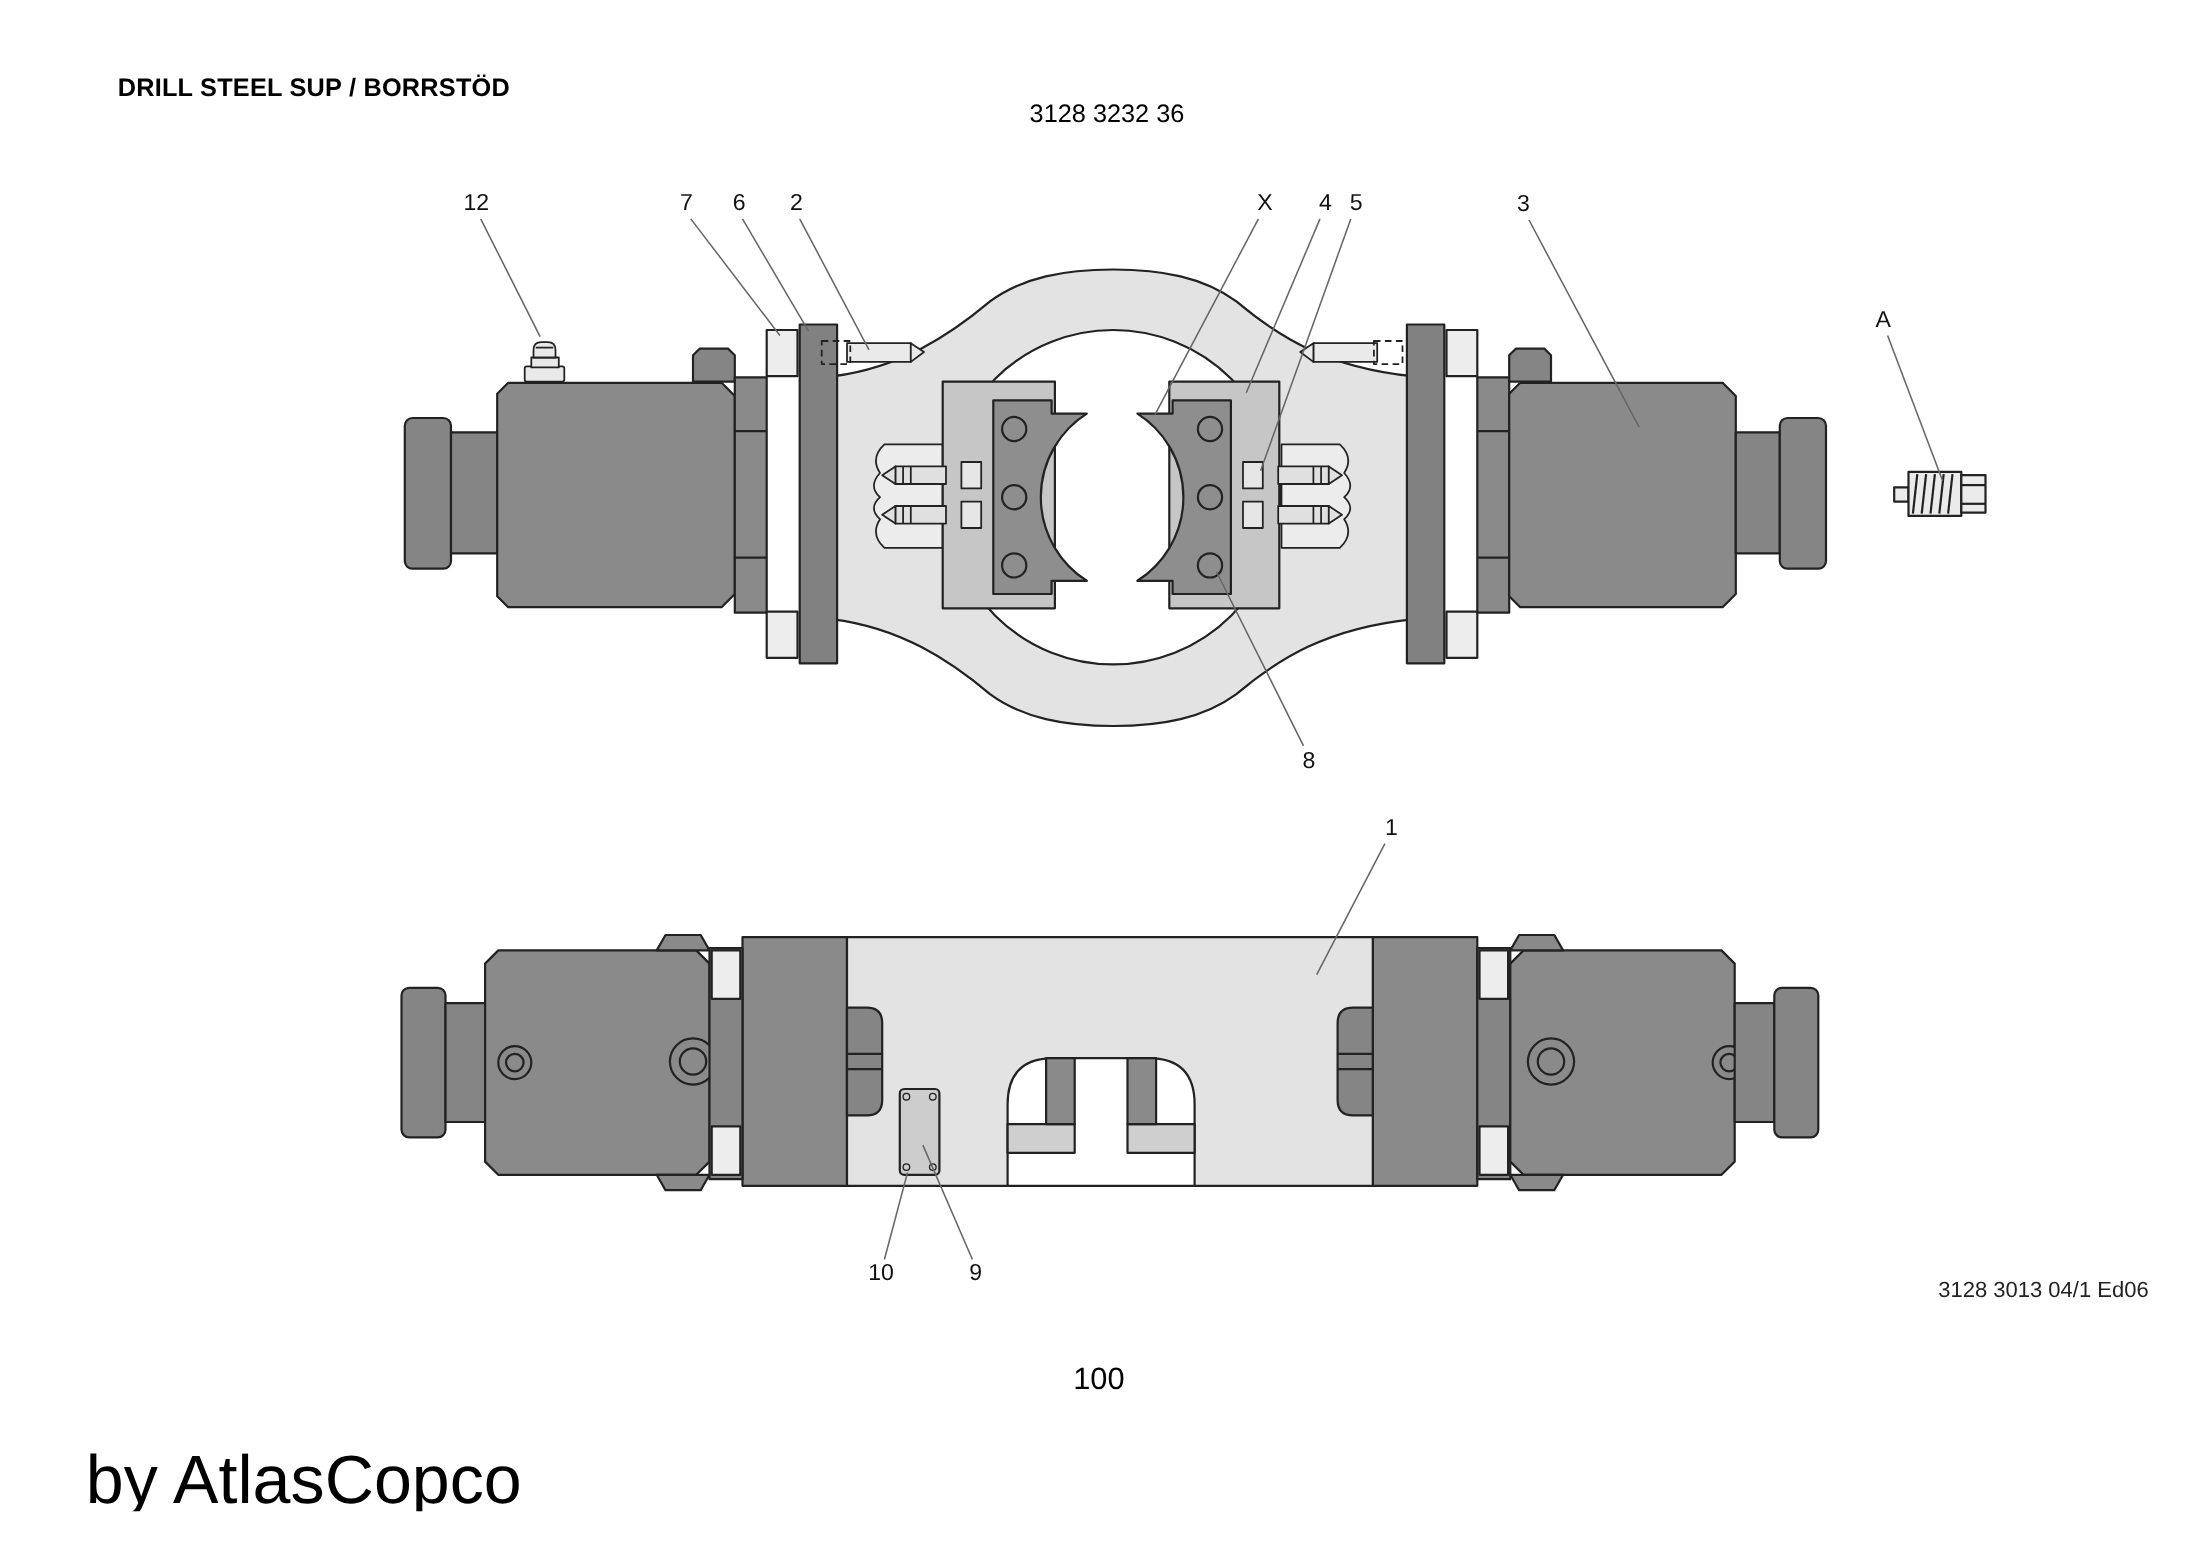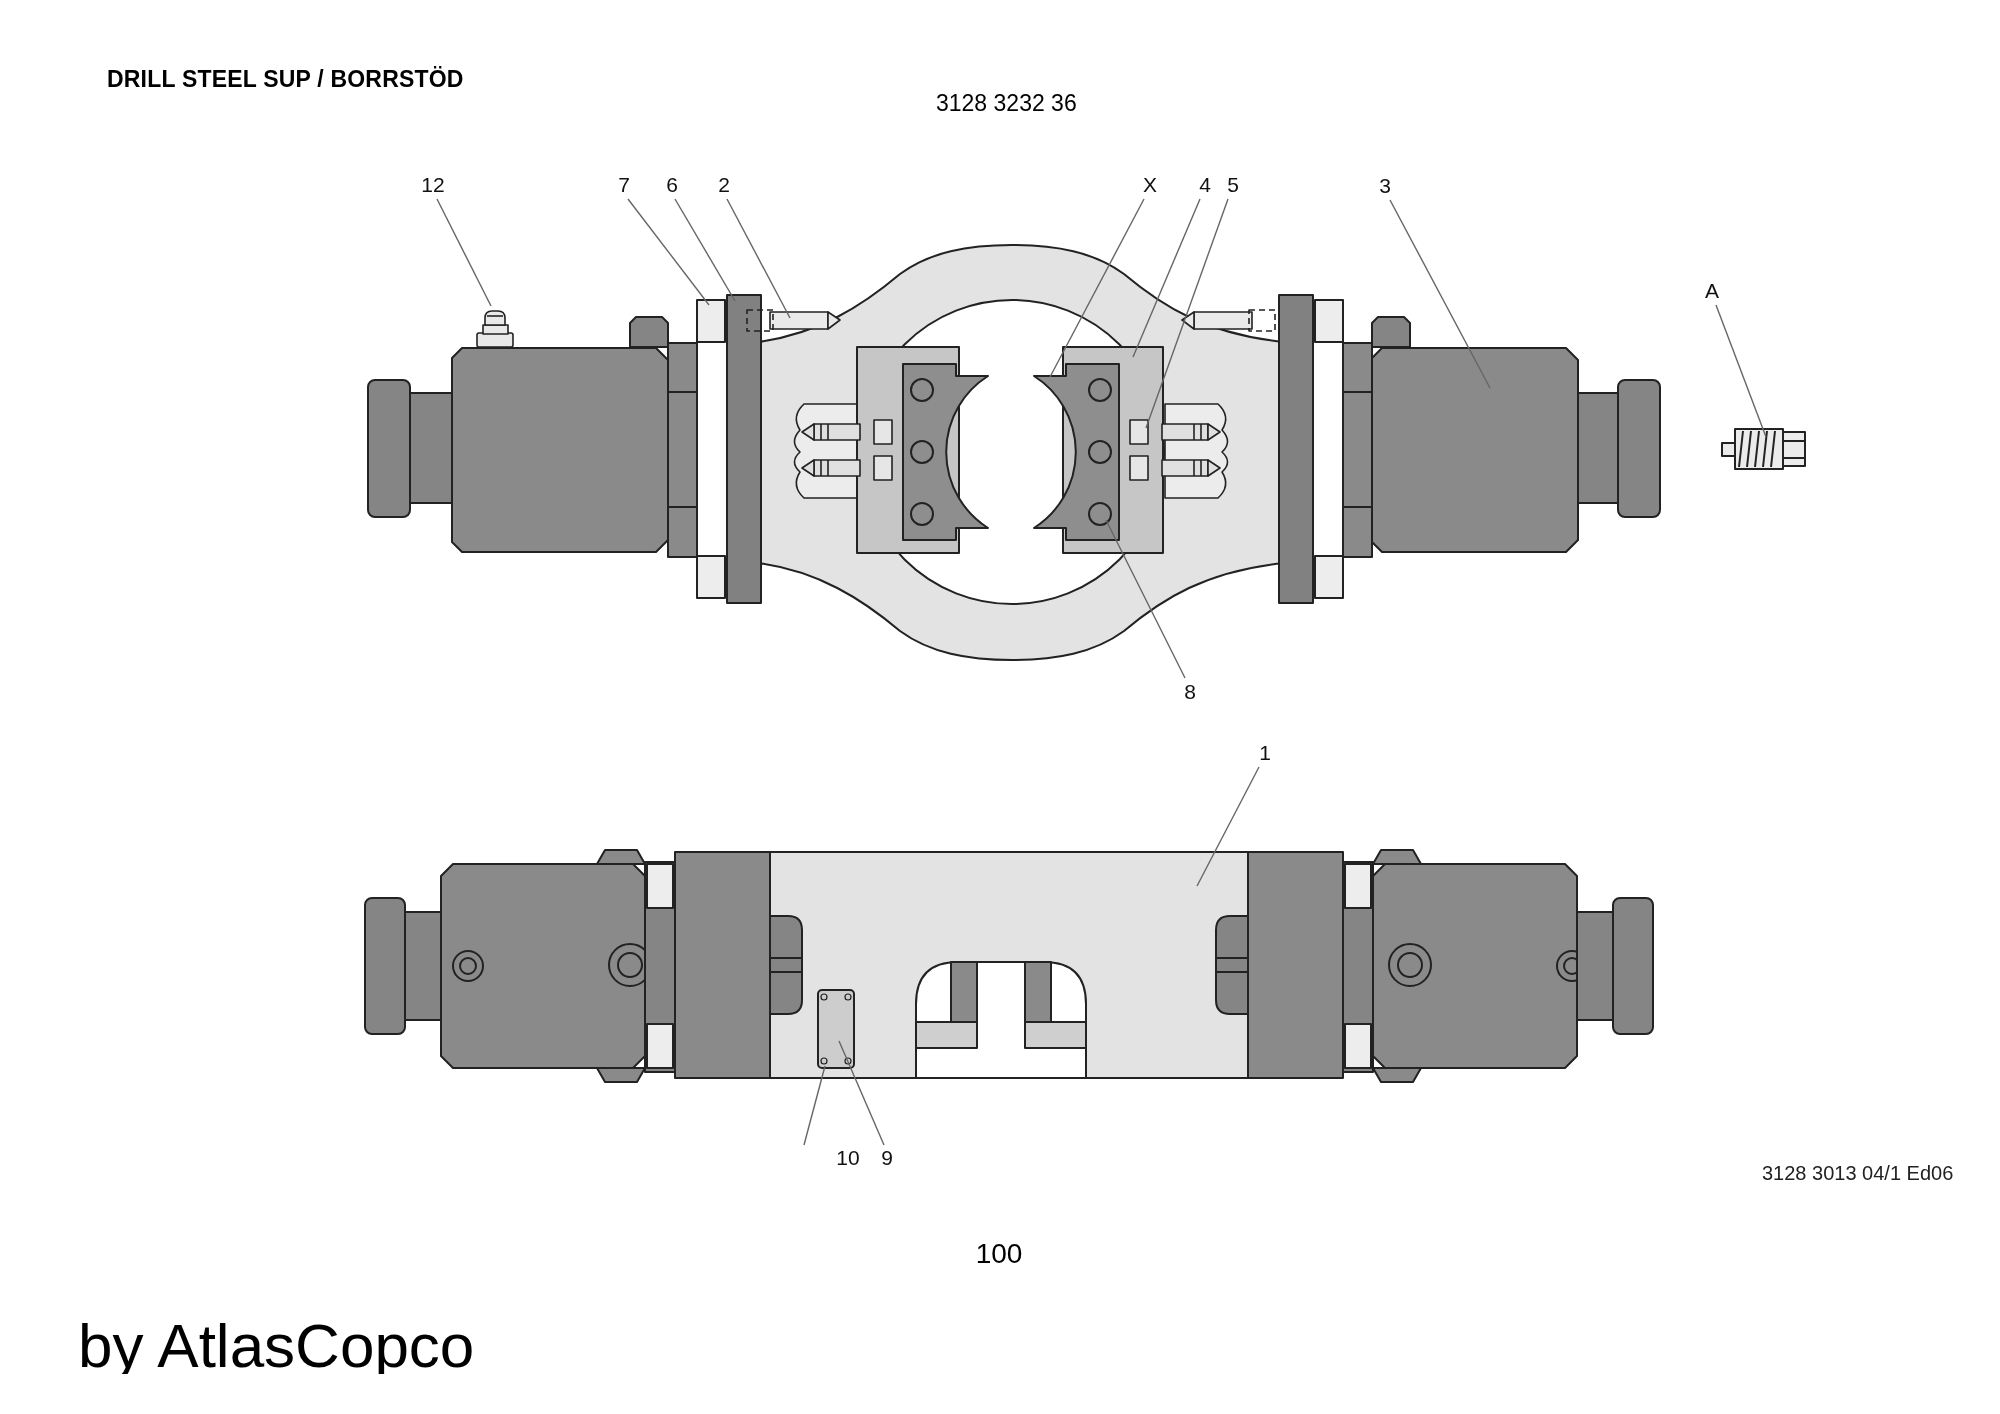--- a/index.html
+++ b/index.html
@@ -250,19 +250,19 @@
   <span class="callout" style="left:624px;top:185px">7</span>
   <span class="callout" style="left:672px;top:185px">6</span>
   <span class="callout" style="left:724px;top:185px">2</span>
   <span class="callout" style="left:1150px;top:185px">X</span>
   <span class="callout" style="left:1205px;top:185px">4</span>
   <span class="callout" style="left:1233px;top:185px">5</span>
   <span class="callout" style="left:1385px;top:186px">3</span>
   <span class="callout" style="left:1712px;top:291px">A</span>
   <span class="callout" style="left:1190px;top:692px">8</span>
   <span class="callout" style="left:1265px;top:753px">1</span>
-  <span class="callout" style="left:848px;top:1158px">10</span>
+  <span class="callout" style="left:801px;top:1158px">10</span>
   <span class="callout" style="left:887px;top:1158px">9</span>
 
   <div class="doc-ref">3128 3013 04/1 Ed06</div>
   <div class="brand">by AtlasCopco</div>
   <div class="page-number">100</div>
 </div>
 
 </body></html>

